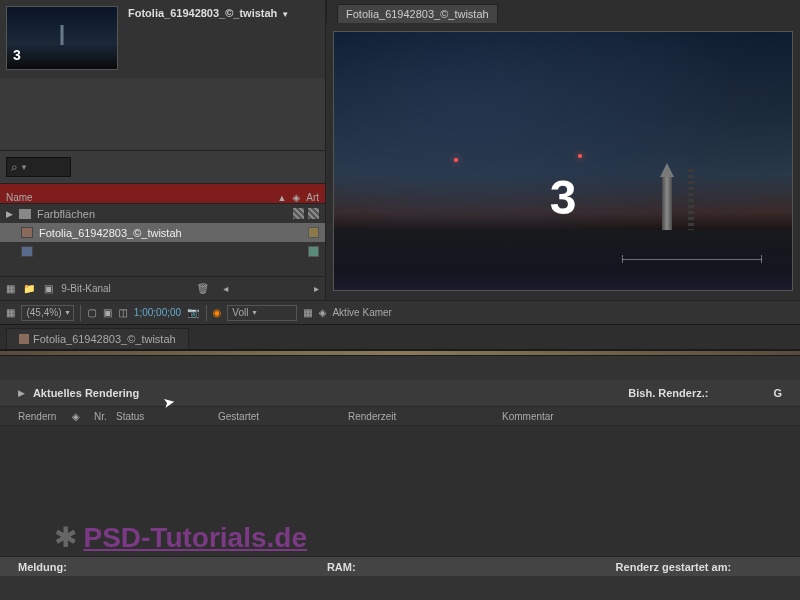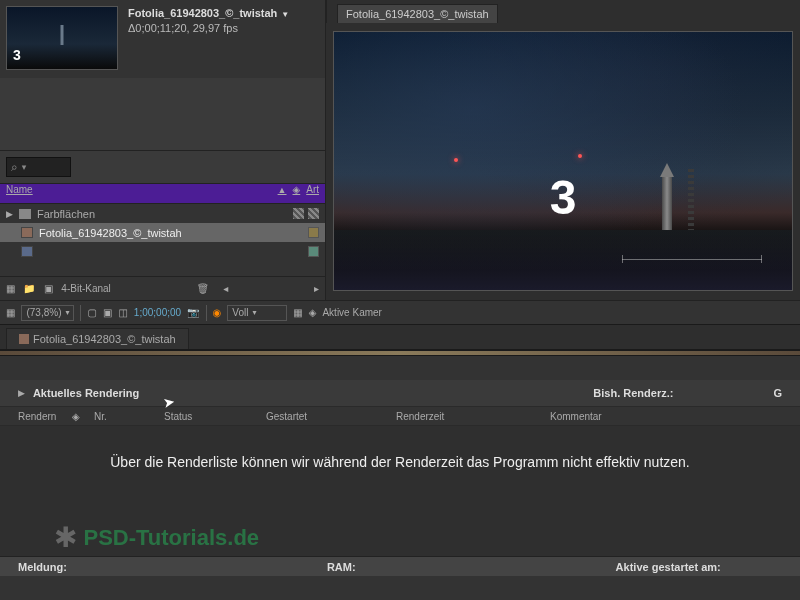--- a/index.html
+++ b/index.html
@@ -15,21 +15,21 @@
 .thumb-num { position: absolute; left: 6px; bottom: 6px; font-weight: bold; color: #fff; font-size: 14px; }
 .meta { color: #bbb; line-height: 1.4; }
 .meta-title { font-weight: bold; color: #ddd; }
 .meta-title:after { content: "▼"; font-size: 8px; margin-left: 4px; }
 
 .search-row { padding: 6px; border-top: 1px solid #222; border-bottom: 1px solid #222; }
 .search-box { display: flex; align-items: center; background: #222; border: 1px solid #111; height: 20px; width: 65px; padding: 0 4px; }
 .search-box:before { content: "⌕"; font-size: 12px; color: #888; }
 .search-box:after { content: "▾"; font-size: 9px; color: #888; margin-left: 4px; }
 
-.list-header { display: flex; background: #4c1d95; border-bottom: 1px solid #222; height: 20px; align-items: flex-start; padding: 0 6px; font-size: 10px; text-decoration: underline; }
+.list-header { display: flex; background: #7f1d1d; border-bottom: 1px solid #222; height: 20px; align-items: flex-end; padding: 0 6px; font-size: 10px; }
 .list-header .col-name { flex: 1; }
 .header-icons { display: flex; gap: 6px; align-items: center; }
 
 .list-body { flex: 1; background: #333; }
 .list-row { display: flex; align-items: center; height: 19px; padding: 0 6px; gap: 6px; }
 .list-row.selected { background: #666; color: #eee; }
 .tri { font-size: 9px; }
 .folder-ic { width: 12px; height: 10px; background: #888; }
 .comp-ic { width: 12px; height: 11px; background: #8a6a5a; border: 1px solid #444; }
 .video-ic { width: 12px; height: 11px; background: #5a6a8a; border: 1px solid #444; }
@@ -71,54 +71,53 @@
 .rtab { padding: 4px 12px; background: #333; border: 1px solid #222; border-bottom: none; font-size: 11px; display: flex; align-items: center; gap: 4px; }
 .rtab.active { background: #444; }
 .rtab .sq { width:10px; height:10px; background: #8a6a5a; }
 .close-x { font-size: 10px; margin-left: 4px; }
 
 .progress-strip { height: 6px; background: linear-gradient(90deg,#5a4a3a,#8a7a5a,#5a4a3a); border-top: 1px solid #1a1a1a; border-bottom: 1px solid #1a1a1a; }
 
 .render-hdr { display: flex; align-items: center; height: 26px; padding: 0 18px; background: #3a3a3a; font-size: 11px; margin-top: 6px; gap: 8px; }
 .render-hdr .tri2 { font-size: 9px; }
 .render-hdr b { color: #ddd; }
-.mid-label { margin-left: auto; margin-right: 92px; color: #ddd; font-weight: bold; }
+.mid-label { margin-left: auto; margin-right: 57px; color: #ddd; font-weight: bold; }
 .right-label { color: #ddd; font-weight: bold; }
 .cursor { position: absolute; left: 163px; top: 394px; font-size: 14px; color: #fff; pointer-events: none; transform: rotate(-10deg); }
 
 .queue-cols { display: flex; height: 20px; padding: 0 18px; background: #333; border-top: 1px solid #2a2a2a; border-bottom: 1px solid #2a2a2a; font-size: 10px; align-items: center; gap: 2px; }
 .queue-cols span { display: inline-block; }
 .c-rendern { width: 52px; }
 .c-tag { width: 20px; }
 .c-nr { width: 20px; }
 .c-komp { width: 200px; }
-.c-status { width: 100px; margin-left: 48px; }
+.c-status { width: 100px; }
 .c-gestartet { width: 128px; }
 .c-renderzeit { width: 152px; }
 
 .caption-area { height: 130px; background: #2f2f2f; position: relative; }
 .caption-text { text-align: center; padding: 28px 30px 0; font-size: 14px; color: #eee; }
 .watermark { position: absolute; left: 54px; bottom: 2px; display: flex; align-items: center; gap: 6px; opacity: 0.45; }
 .wm-bf { font-size: 28px; color: #aaa; }
-.wm-text { font-size: 22px; font-weight: bold; color: #22c55e; }
+.wm-text { font-size: 28px; font-weight: bold; color: #d946ef; text-decoration: underline; }
 
 .footer-bar { display: flex; align-items: center; height: 20px; background: #444; border-top: 1px solid #222; padding: 0 18px; gap: 260px; font-size: 11px; color: #ddd; font-weight: bold; }
 </style>
 </head>
 <body>
 
 <div class="top-area">
   <div class="left-panel">
     <div class="preview-row">
       <div class="thumb">
           <span class="thumb-num">3</span>
         </div>
       <div class="meta">
         <div class="meta-title">Fotolia_61942803_©_twistah</div>
-        <div>Δ0;00;11;20, 29,97 fps</div>
       </div>
     </div>
     <div style="flex:1"></div>
     <div class="search-row">
       <div class="search-box"></div>
     </div>
     <div class="list-header">
       <span class="col-name">Name</span>
       <span class="header-icons">
         <span style="font-size:9px">▲</span>
@@ -145,21 +144,21 @@
       <div class="list-row">
         <span style="width:9px"></span>
           <span class="video-ic"></span>
         <span class="swatch sw2"></span>
       </div>
     </div>
     <div class="bottom-bar">
       <span>▦</span>
       <span>📁</span>
       <span>▣</span>
-      <span>4-Bit-Kanal</span>
+      <span>9-Bit-Kanal</span>
       <span style="margin-left:auto">🗑</span>
       <span style="margin-left:6px">◂</span>
       <span style="margin-left:auto">▸</span>
     </div>
   </div>
 
   <div class="right-panel">
     <div class="tab-row">
       <div class="tab active">Fotolia_61942803_©_twistah</div>
     </div>
@@ -173,30 +172,30 @@
         <div class="ground"></div>
         <div class="big-3">3</div>
         <div class="ui-rule"></div>
       </div>
     </div>
   </div>
 </div>
 
 <div class="viewer-bar">
   <span>▦</span>
-  <span class="drop">(73,8%)</span>
+  <span class="drop">(45,4%)</span>
   <span class="divi"></span>
   <span>▢</span>
   <span>▣</span>
   <span>◫</span>
   <span style="color:#6ac">1;00;00;00</span>
   <span>📷</span>
   <span class="divi"></span>
   <span style="color:#f80">◉</span>
-  <span class="drop" style="width:60px">Voll</span>
+  <span class="drop" style="width:70px">Voll</span>
   <span>▦</span>
   <span>◈</span>
   <span>Aktive Kamer</span>
 </div>
 
 <div class="render-tabs">
   <div class="rtab">
       <span class="sq"></span>
       <span>Fotolia_61942803_©_twistah</span>
     </div>
@@ -217,24 +216,23 @@
   <span class="c-rendern">Rendern</span>
   <span class="c-tag">◈</span>
   <span class="c-nr">Nr.</span>
   <span class="c-status">Status</span>
   <span class="c-gestartet">Gestartet</span>
   <span class="c-renderzeit">Renderzeit</span>
   <span>Kommentar</span>
 </div>
 
 <div class="caption-area">
-  <div class="caption-text">Über die Renderliste können wir während der Renderzeit das Programm nicht effektiv nutzen.</div>
   <div class="watermark">
     <span class="wm-bf">✱</span>
     <span class="wm-text">PSD-Tutorials.de</span>
   </div>
 </div>
 
 <div class="footer-bar">
   <span>Meldung:</span>
   <span>RAM:</span>
-  <span>Aktive gestartet am:</span>
+  <span>Renderz gestartet am:</span>
 </div>
 
 </body></html>

